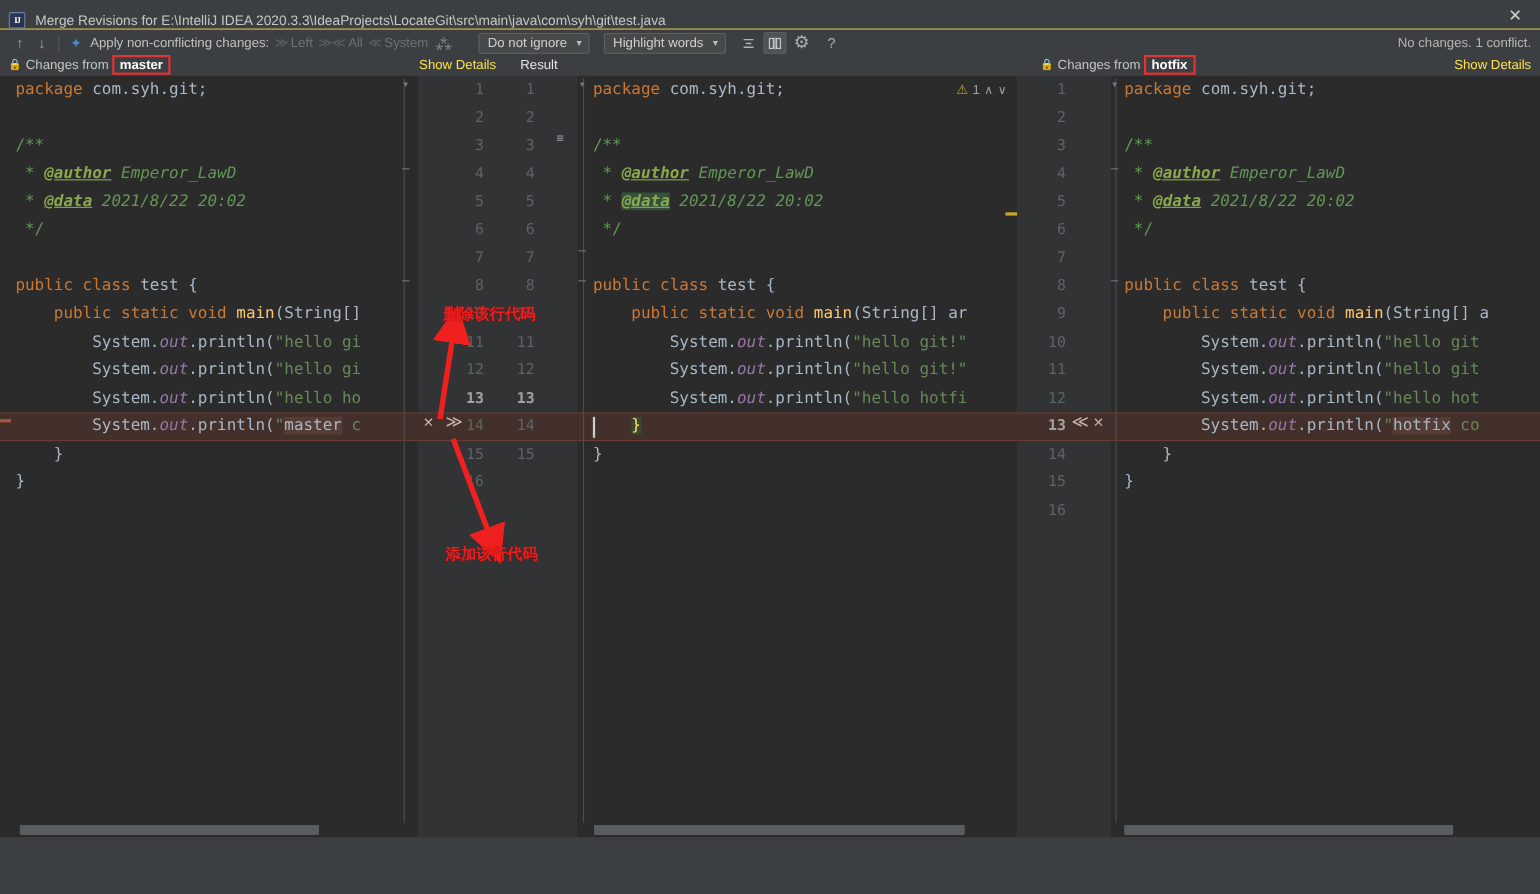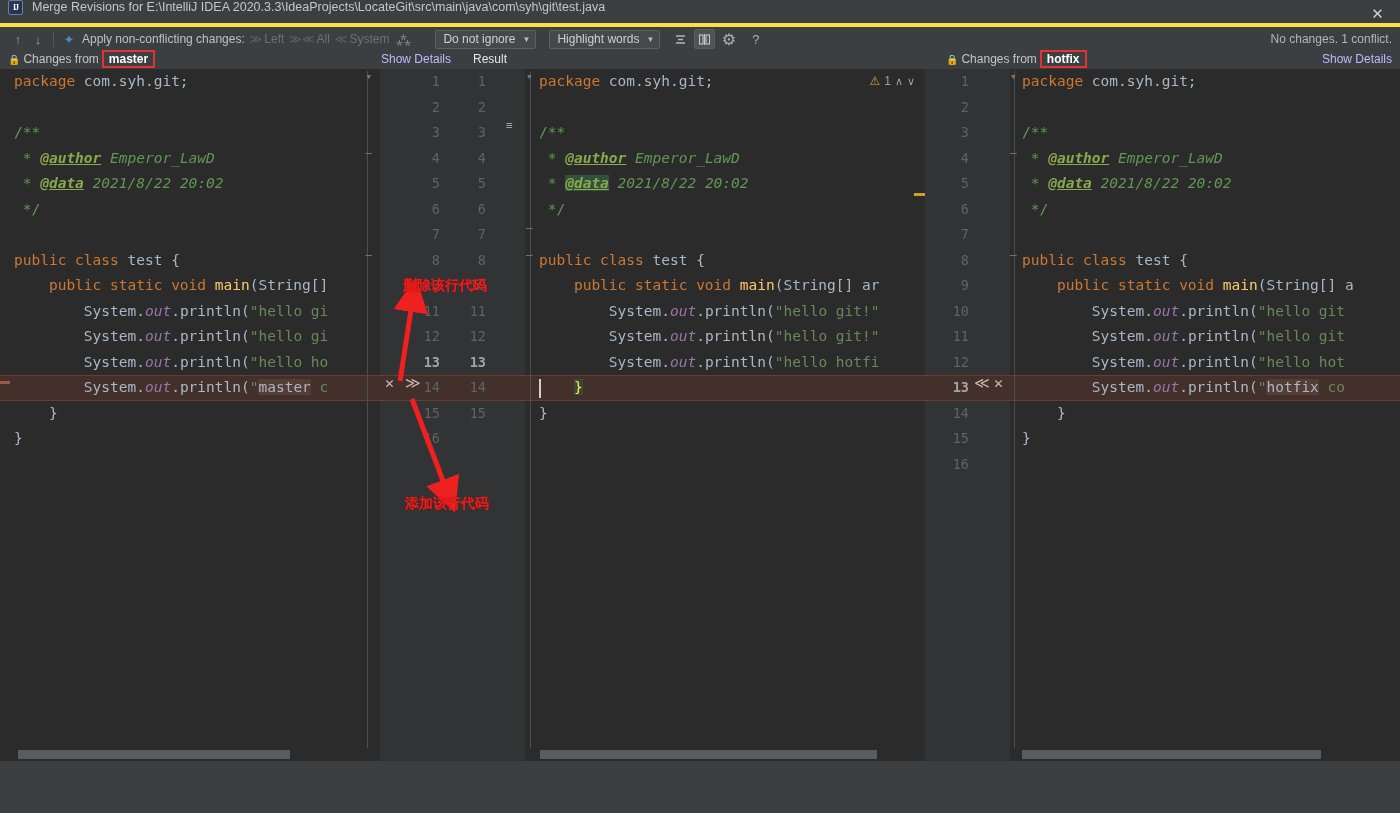--- a/index.html
+++ b/index.html
@@ -8,22 +8,22 @@
     background: #3c3f41;
     font-family: "Liberation Sans", sans-serif;
     overflow: hidden;
     color: #bbbbbb;
   }
   .app { position: relative; width: 1400px; height: 813px; background: #3c3f41; }
 
   
   .titlebar {
     position: absolute; left: 0; top: 0; width: 1400px; height: 27px;
-    background: #3c3f41; display: flex; align-items: flex-start;
-    border-bottom: 4px solid #fde047;
+    background: #3c3f41; display: flex; align-items: flex-end;
+    border-bottom: 1px solid #fde047;
   }
   .ij-logo {
     width: 15px; height: 15px; margin-left: 8px; margin-right: 9px;
     background: linear-gradient(135deg,#2d3a55 0%,#26304a 100%);
     border: 1px solid #6a7fa8; border-radius: 2px;
     color: #fff; font-size: 8px; font-weight: bold;
     display: flex; align-items: center; justify-content: center;
     font-family: "Liberation Serif", serif; letter-spacing: -1px;
   }
   .title-text { font-size: 12.5px; color: #c6c6c6; white-space: nowrap; }
@@ -69,21 +69,21 @@
     position: absolute; left: 0; top: 49px; width: 1400px; height: 20px;
     background: #3c3f41; font-size: 12px;
   }
   .hs-item { position: absolute; display: flex; align-items: center; height: 20px; }
   .lock-ico { font-size: 10px; margin-right: 3px; color: #c7c7c7; }
   .hs-text { color: #c4c4c4; }
   .hs-branch {
     font-weight: bold; color: #ffffff; border: 2px solid #e33232;
     padding: 0px 5px; margin-left: 3px; line-height: 14px;
   }
-  .link { color: #c4b5fd; cursor: pointer; }
+  .link { color: #fde047; cursor: pointer; }
   .plain { color: #e5e5e5; }
 
   
   .editors {
     position: absolute; left: 0; top: 69px; width: 1140px; height: 692px;
     background: #2b2b2b;
   }
   .pane { position: absolute; top: 0; height: 692px; overflow: hidden; background: #2b2b2b; }
   .pane-left   { left: 0px;    width: 380px; }
   .gutter-mid  { left: 380px;  width: 145px; background: #313335; }

